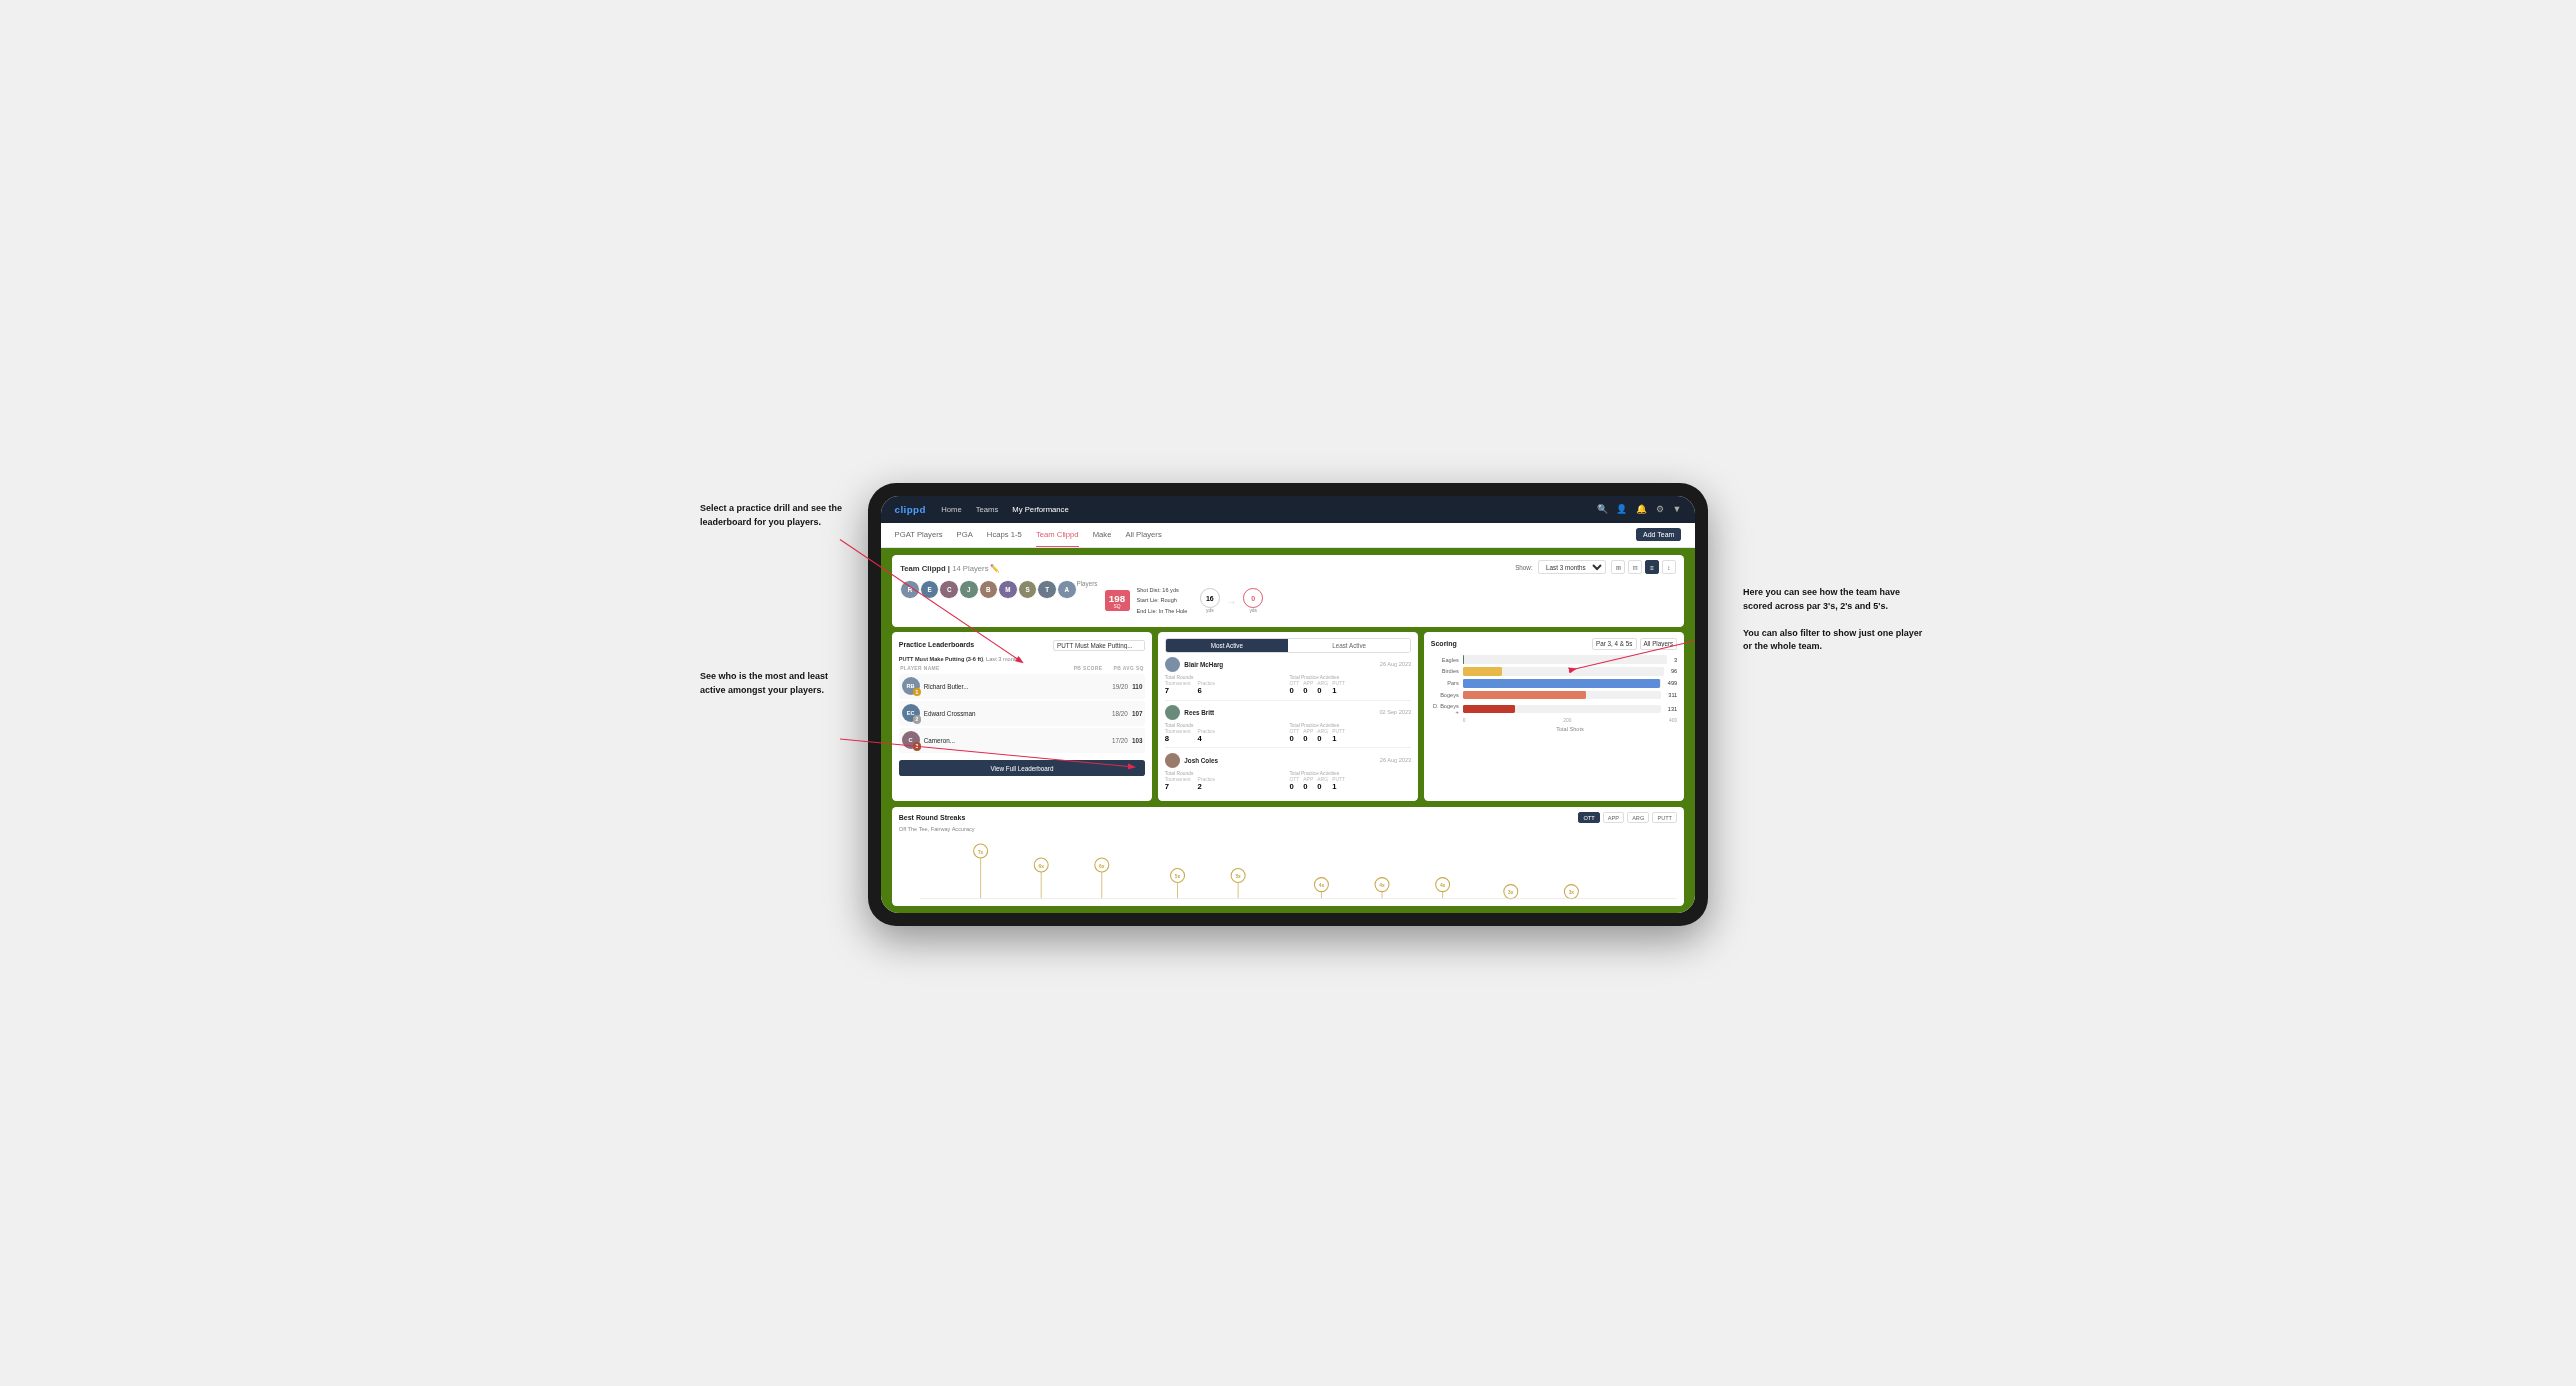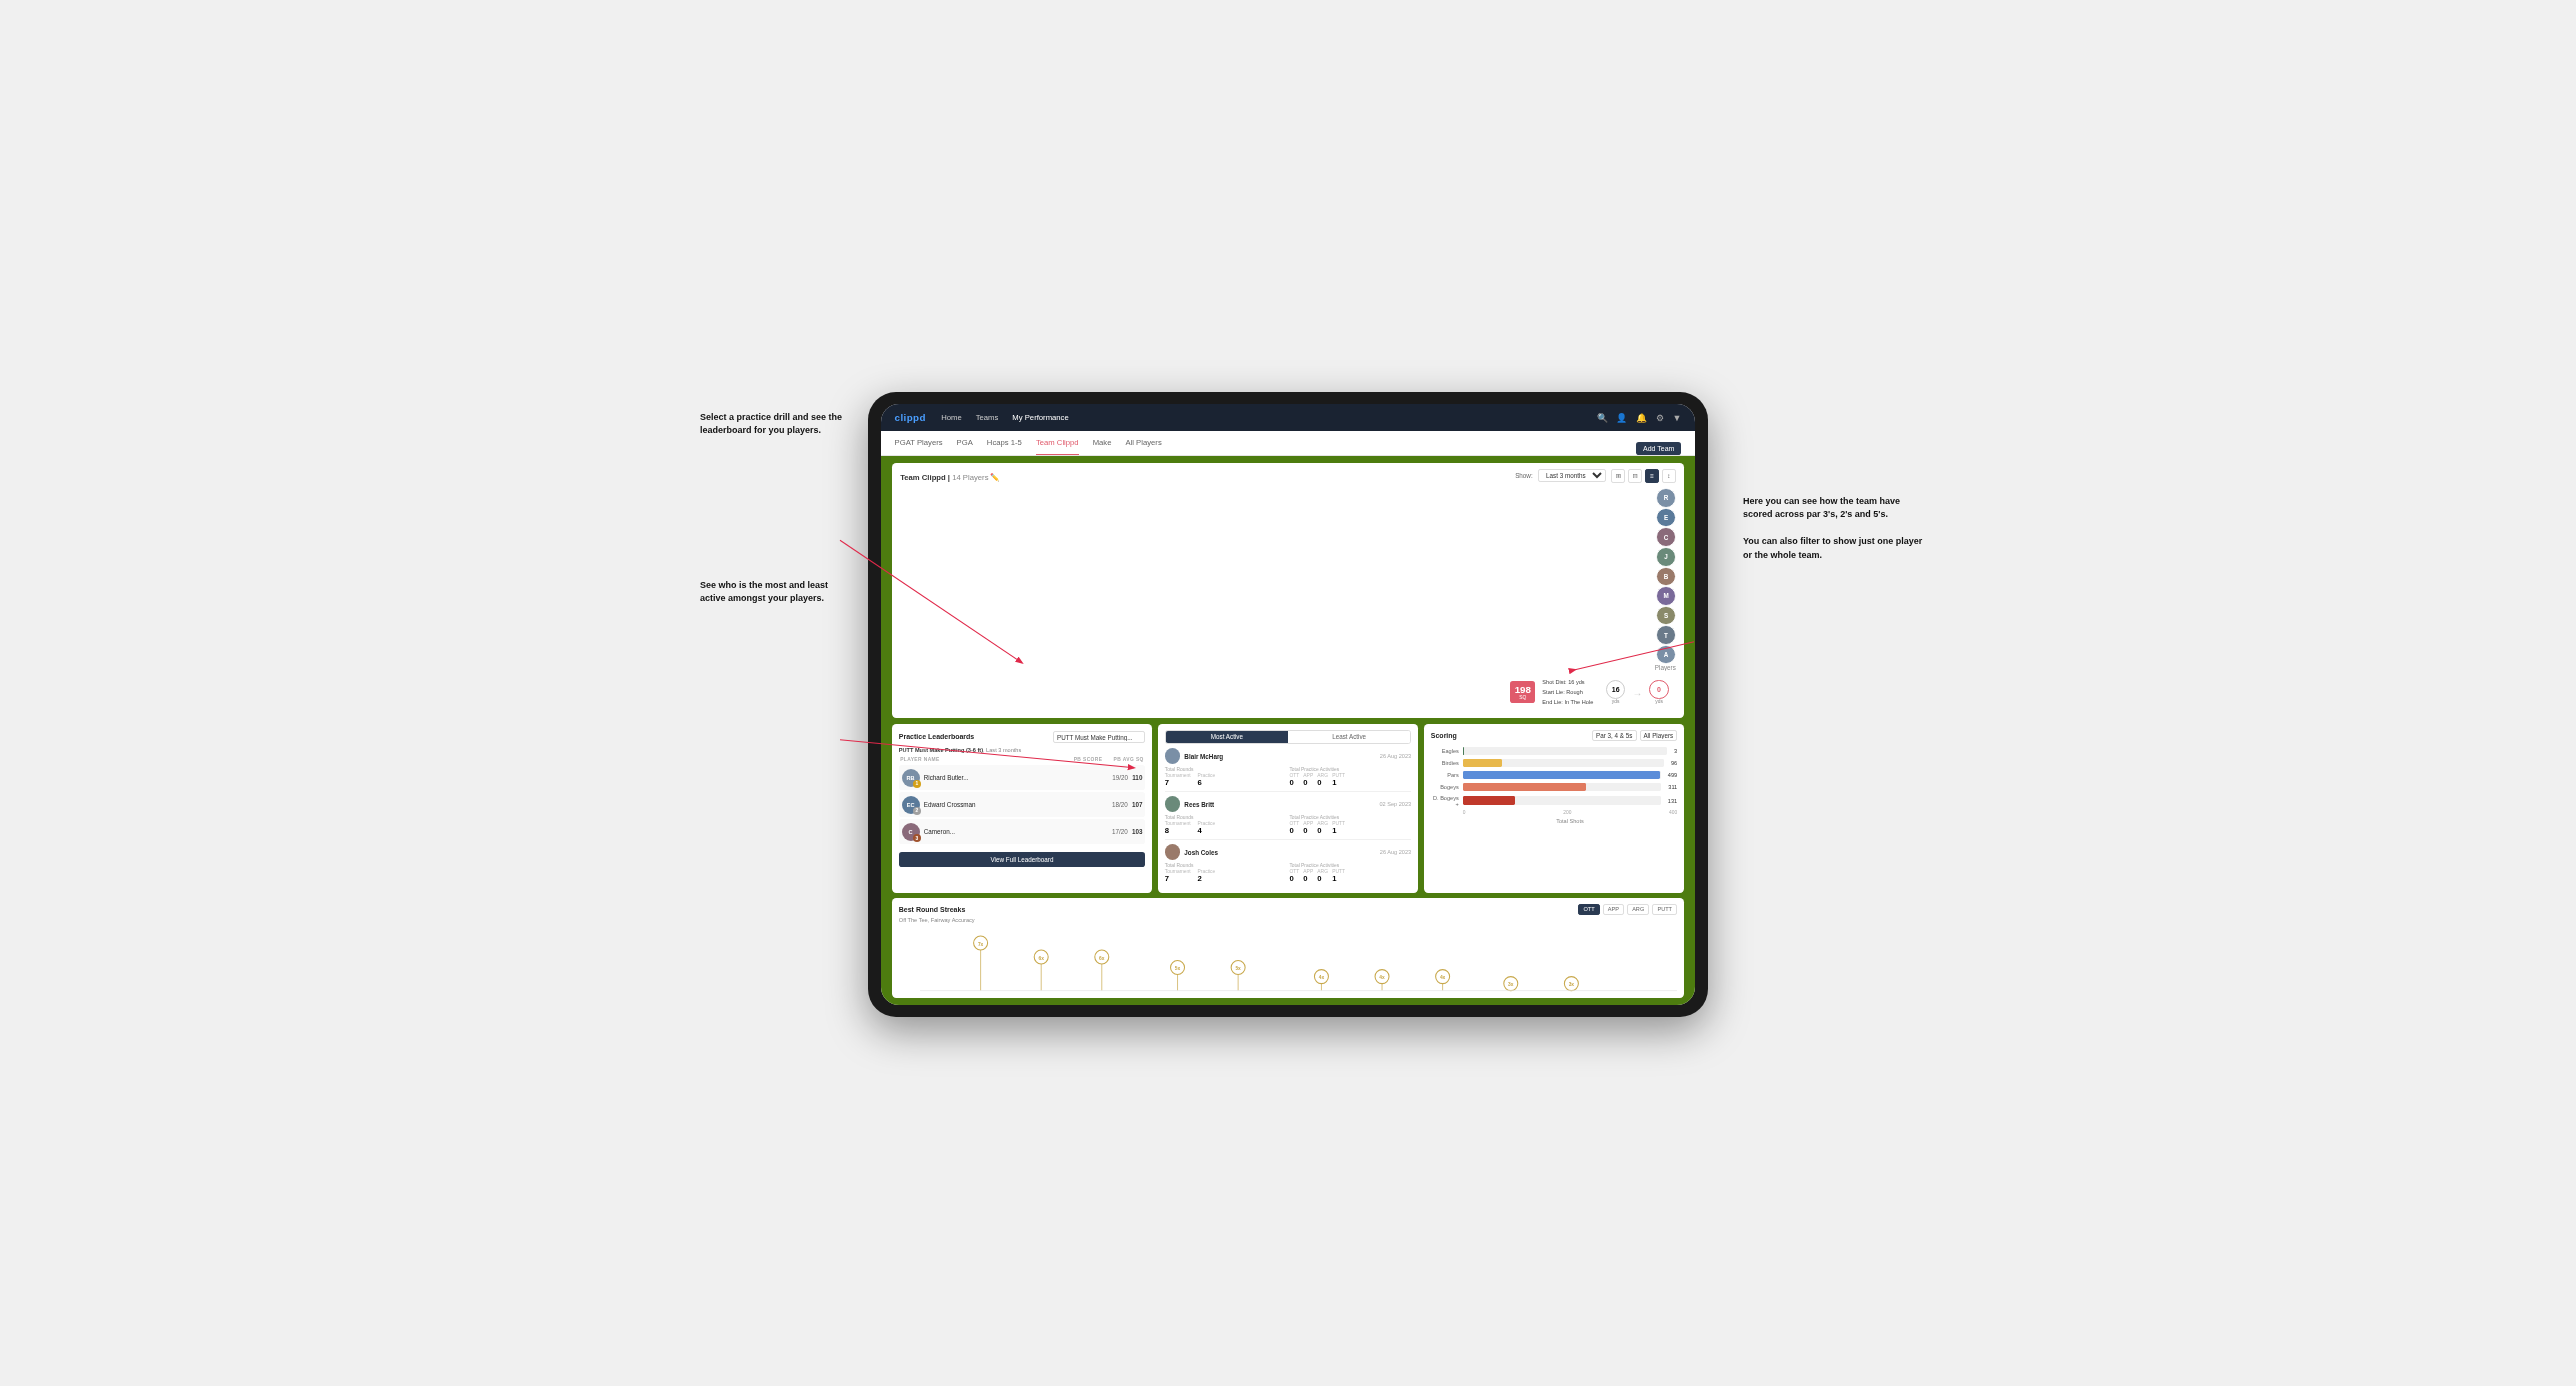--- a/index.html
+++ b/index.html
@@ -85,21 +85,21 @@
       color: #aaa;
       font-size: 9px;
       cursor: pointer;
     }
 
     
     .subnav {
       background: #fff;
       border-bottom: 0.7px solid #e5e5e5;
       display: flex;
-      align-items: flex-end;
+      align-items: center;
       padding: 0 14px;
       height: 25px;
       gap: 14px;
     }
     .subnav-link {
       font-size: 7.7px;
       color: #666;
       cursor: pointer;
       padding: 7px 0;
       border-bottom: 1.4px solid transparent;
@@ -517,21 +517,21 @@
               </select>
               <div class="view-icons">
                 <div class="view-icon">⊞</div>
                 <div class="view-icon">⊟</div>
                 <div class="view-icon active">≡</div>
                 <div class="view-icon">↕</div>
               </div>
             </div>
           </div>
 
-          <div style="display:flex; align-items:flex-end; gap:0; flex-wrap:wrap;flex-direction:column;">
+          <div style="display:flex; align-items:flex-start; gap:0; flex-wrap:wrap;">
             <div class="player-avatar av1">R</div>
             <div class="player-avatar av2">E</div>
             <div class="player-avatar av3">C</div>
             <div class="player-avatar av4">J</div>
             <div class="player-avatar av5">B</div>
             <div class="player-avatar av6">M</div>
             <div class="player-avatar av7">S</div>
             <div class="player-avatar av8">T</div>
             <div class="player-avatar av1">A</div>
             <span class="players-label">Players</span>

